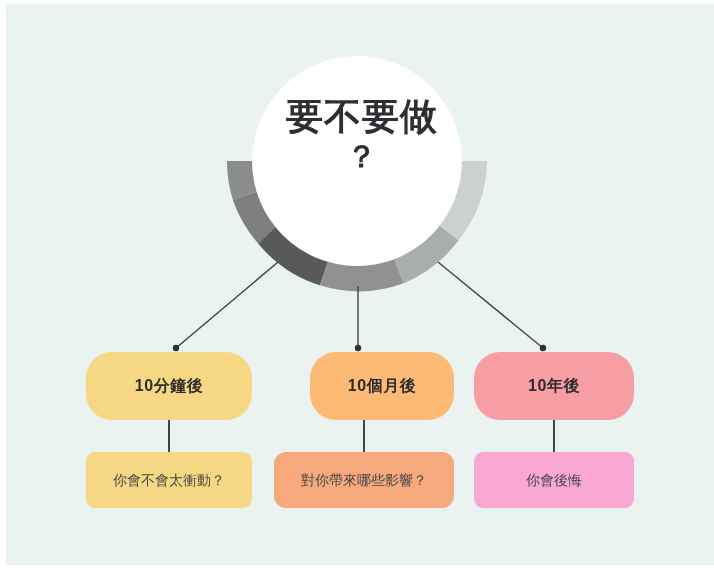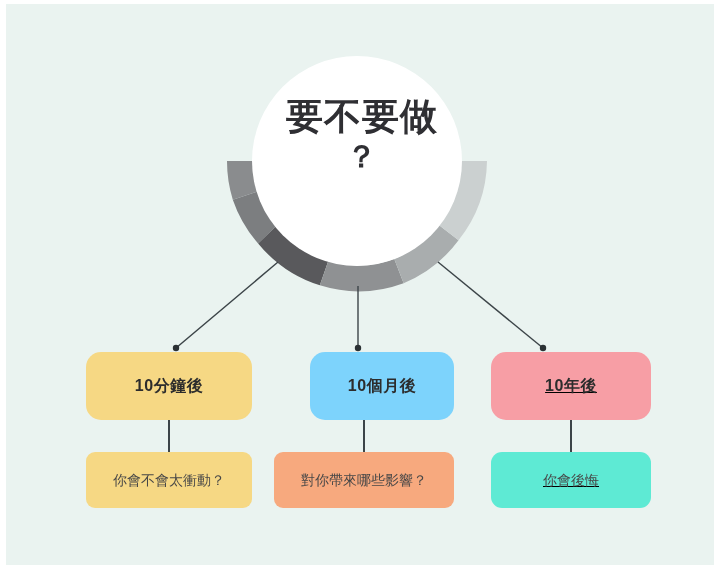--- a/index.html
+++ b/index.html
@@ -46,21 +46,21 @@
   .hub-line-1 { font-size: 37px; }
   .hub-line-2 { font-size: 37px; }
   .hub-line-3 { font-size: 31px; margin-top: 1px; }
 
   
   .branch {
     position: absolute;
     top: 348px;
   }
   .head-box {
-    border-radius: 15px;
+    border-radius: 26px;
     height: 68px;
     display: flex;
     align-items: center;
     justify-content: center;
     font-size: 16px;
     font-weight: bold;
     color: #2c2c2c;
     letter-spacing: 0.5px;
   }
   .stem {
@@ -77,21 +77,21 @@
     justify-content: center;
     text-align: center;
     font-size: 14px;
     color: #474747;
     line-height: 1.45;
     padding: 6px 8px;
     box-sizing: border-box;
   }
   .branch-a { left: 80px;  width: 166px; }
   .branch-b { left: 268px; width: 180px; }
-  .branch-c { left: 485px; width: 160px; text-decoration: underline; }
+  .branch-c { left: 468px; width: 160px; }
 
   .fill-yellow { background: #f6d884; }
   .fill-orange { background: #f7a97e; }
   .fill-pink   { background: #f79ea5; }
 
   #connectors {
     position: absolute;
     left: 0; top: 0;
     width: 702px;
     height: 561px;
@@ -136,31 +136,31 @@
 
     <div class="branch branch-a">
       <div class="head-box fill-yellow" style="background: rgb(246, 216, 132);">10分鐘後</div>
       <div class="stem" style="background: rgb(60, 68, 72);"></div>
       <div class="sub-box fill-yellow" style="background: rgb(246, 216, 132);">
         <span>你會不會太衝動？</span>
       </div>
     </div>
 
     <div class="branch branch-b">
-      <div class="head-box fill-orange" style="background: #7dd3fc; margin-left: 36px;">10個月後</div>
+      <div class="head-box fill-orange" style="background: #fdba74; margin-left: 36px;">10個月後</div>
       <div class="stem" style="background: rgb(60, 68, 72);"></div>
-      <div class="sub-box fill-orange" style="background: rgb(247, 169, 126);">
+      <div class="sub-box fill-orange" style="background: rgb(247, 169, 126); border-radius: 12px;">
         <span>對你帶來哪些影響？</span>
       </div>
     </div>
 
     <div class="branch branch-c">
       <div class="head-box fill-pink" style="background: rgb(247, 158, 165);">10年後</div>
       <div class="stem" style="background: rgb(60, 68, 72);"></div>
-      <div class="sub-box fill-pink" style="background: #5eead4; border-radius: 11px;">
+      <div class="sub-box fill-pink" style="background: #f9a8d4;">
         <div>
           <div>你會後悔</div>
         </div>
       </div>
     </div>
 
   </div>
 </div>
 
 </body></html>

